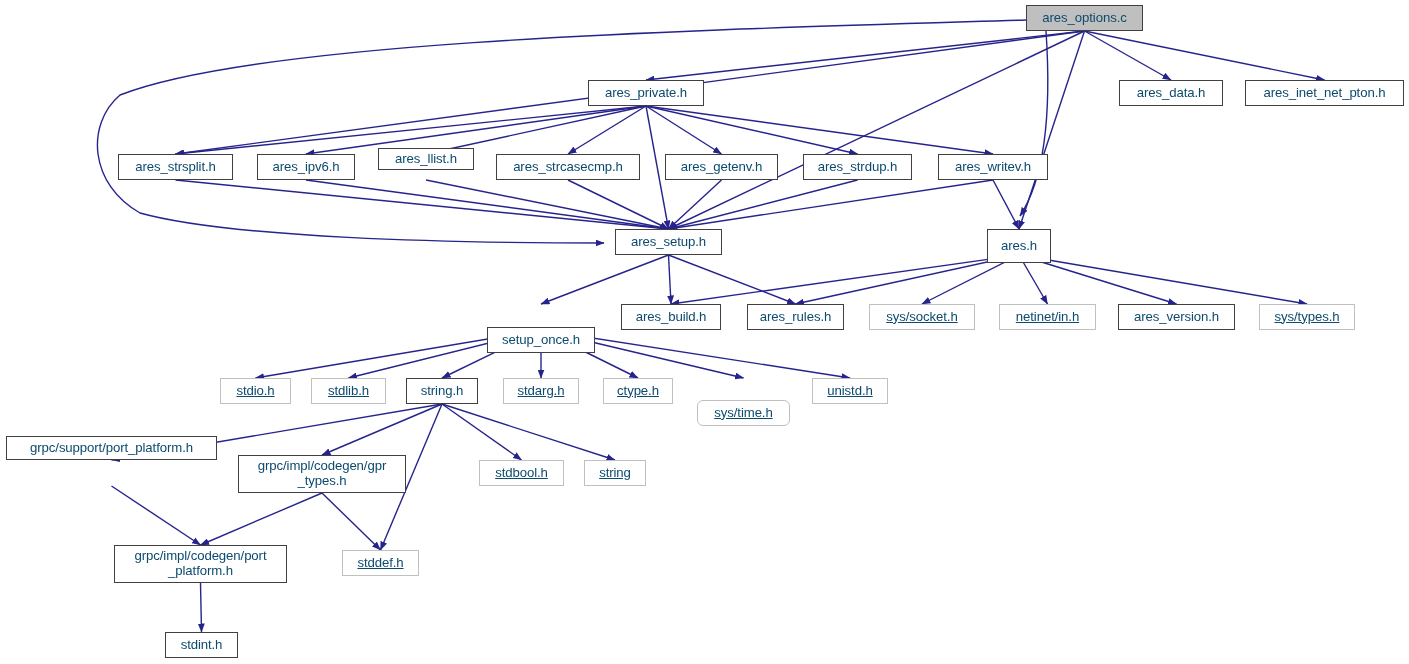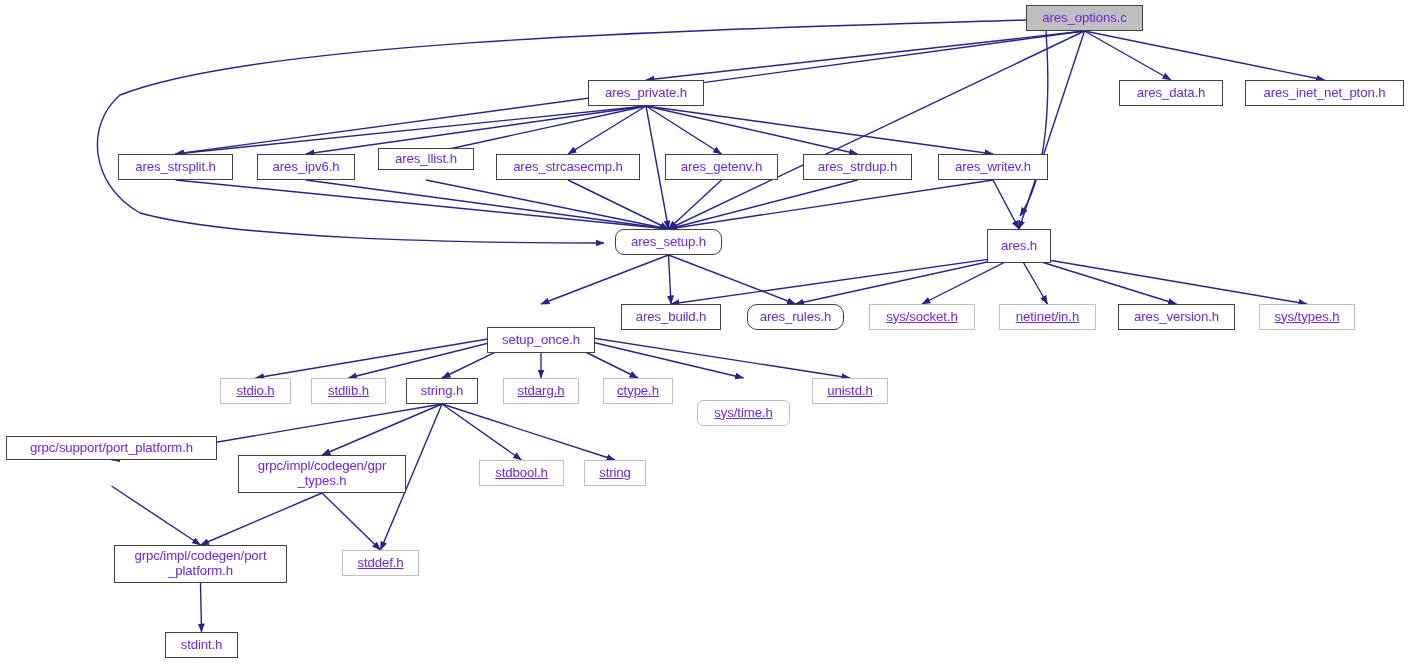--- a/index.html
+++ b/index.html
@@ -25,21 +25,21 @@
     pointer-events: none;
   }
   .gnode {
     position: absolute;
     box-sizing: border-box;
     display: flex;
     align-items: center;
     justify-content: center;
     text-align: center;
     line-height: 1.12;
-    color: #6d28d9;
+    color: #0c4a6e;
     background: #ffffff;
     border: 1px solid #404040;
     font-size: 13.2px;
     letter-spacing: -0.1px;
     white-space: pre-line;
     padding: 0 3px;
   }
   .gnode.kind-root {
     background: #bfbfbf;
     border: 1px solid #404040;
@@ -121,25 +121,25 @@
       <div class="gnode kind-local" style="left: 588px; top: 80px; width: 116px; height: 26px;">ares_private.h</div>
       <div class="gnode kind-local" style="left: 1119px; top: 80px; width: 104px; height: 26px;">ares_data.h</div>
       <div class="gnode kind-local" style="left: 1245px; top: 80px; width: 159px; height: 26px;">ares_inet_net_pton.h</div>
       <div class="gnode kind-local" style="left: 118px; top: 154px; width: 115px; height: 26px;">ares_strsplit.h</div>
       <div class="gnode kind-local" style="left: 257px; top: 154px; width: 98px; height: 26px;">ares_ipv6.h</div>
       <div class="gnode kind-local" style="left: 378px; top: 148px; width: 96px; height: 22px;">ares_llist.h</div>
       <div class="gnode kind-local" style="left: 496px; top: 154px; width: 144px; height: 26px;">ares_strcasecmp.h</div>
       <div class="gnode kind-local" style="left: 665px; top: 154px; width: 113px; height: 26px;">ares_getenv.h</div>
       <div class="gnode kind-local" style="left: 803px; top: 154px; width: 109px; height: 26px;">ares_strdup.h</div>
       <div class="gnode kind-local" style="left: 938px; top: 154px; width: 110px; height: 26px;">ares_writev.h</div>
-      <div class="gnode kind-local" style="left: 615px; top: 229px; width: 107px; height: 26px; border-radius: 9px;">ares_setup.h</div>
+      <div class="gnode kind-local" style="left: 615px; top: 229px; width: 107px; height: 26px;">ares_setup.h</div>
       <div class="gnode kind-local" style="left: 987px; top: 229px; width: 64px; height: 34px;">ares.h</div>
       <div class="gnode kind-local" style="left: 487px; top: 304px; width: 108px; height: 26px; margin-top: 23px;">setup_once.h</div>
       <div class="gnode kind-local" style="left: 621px; top: 304px; width: 100px; height: 26px;">ares_build.h</div>
-      <div class="gnode kind-local" style="left: 747px; top: 304px; width: 97px; height: 26px; border-radius: 10px;">ares_rules.h</div>
+      <div class="gnode kind-local" style="left: 747px; top: 304px; width: 97px; height: 26px;">ares_rules.h</div>
       <div class="gnode kind-system" style="left: 869px; top: 304px; width: 106px; height: 26px;">sys/socket.h</div>
       <div class="gnode kind-system" style="left: 999px; top: 304px; width: 97px; height: 26px;">netinet/in.h</div>
       <div class="gnode kind-local" style="left: 1118px; top: 304px; width: 117px; height: 26px;">ares_version.h</div>
       <div class="gnode kind-system" style="left: 1259px; top: 304px; width: 96px; height: 26px;">sys/types.h</div>
       <div class="gnode kind-system" style="left: 220px; top: 378px; width: 71px; height: 26px;">stdio.h</div>
       <div class="gnode kind-system" style="left: 311px; top: 378px; width: 75px; height: 26px;">stdlib.h</div>
       <div class="gnode kind-local" style="left: 406px; top: 378px; width: 72px; height: 26px;">string.h</div>
       <div class="gnode kind-system" style="left: 503px; top: 378px; width: 76px; height: 26px;">stdarg.h</div>
       <div class="gnode kind-system" style="left: 603px; top: 378px; width: 70px; height: 26px;">ctype.h</div>
       <div class="gnode kind-system" style="left: 697px; top: 400px; width: 93px; height: 26px; border-radius: 6px;">sys/time.h</div>

